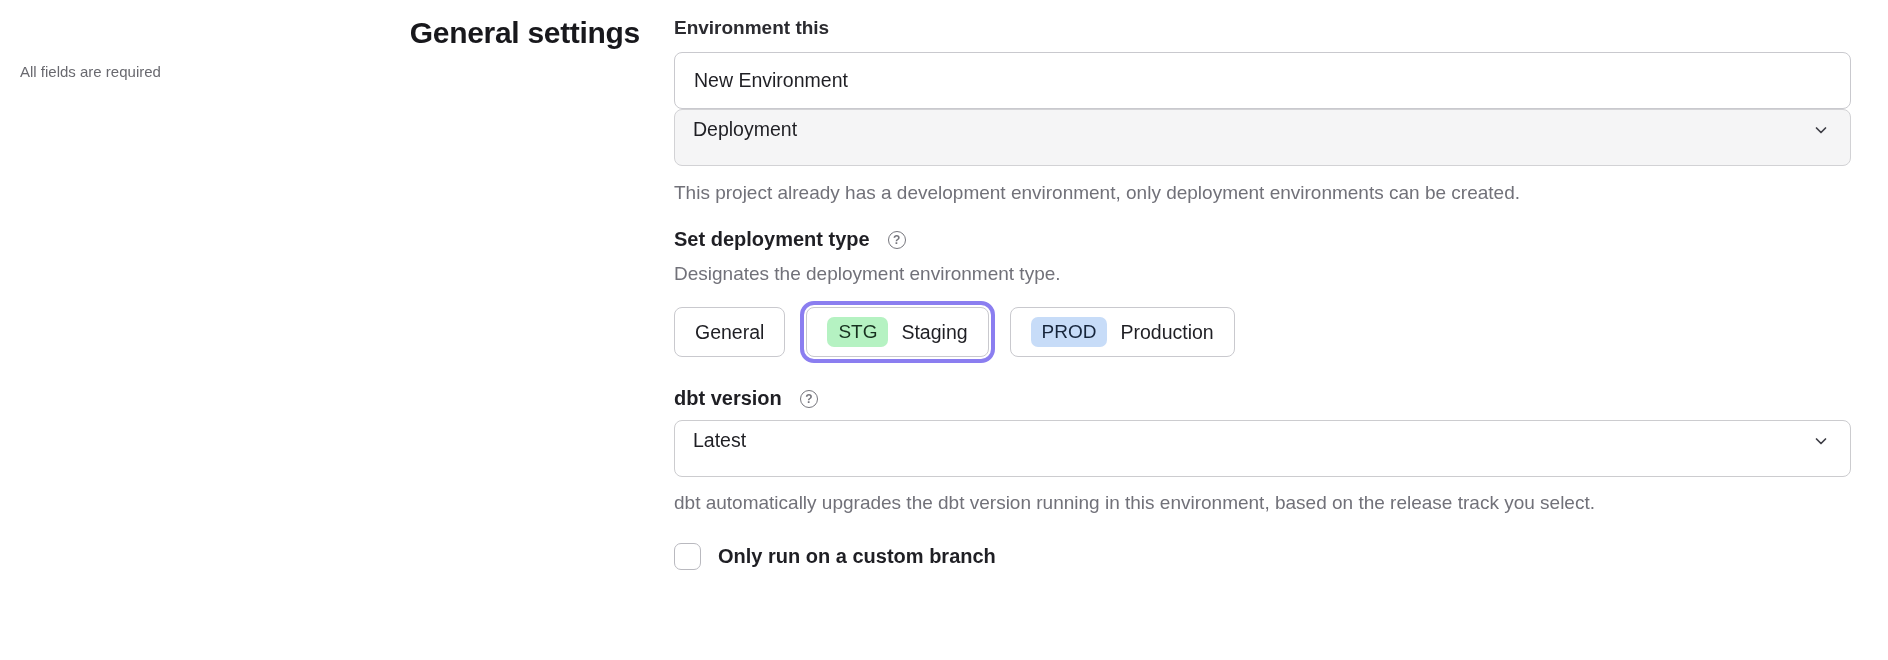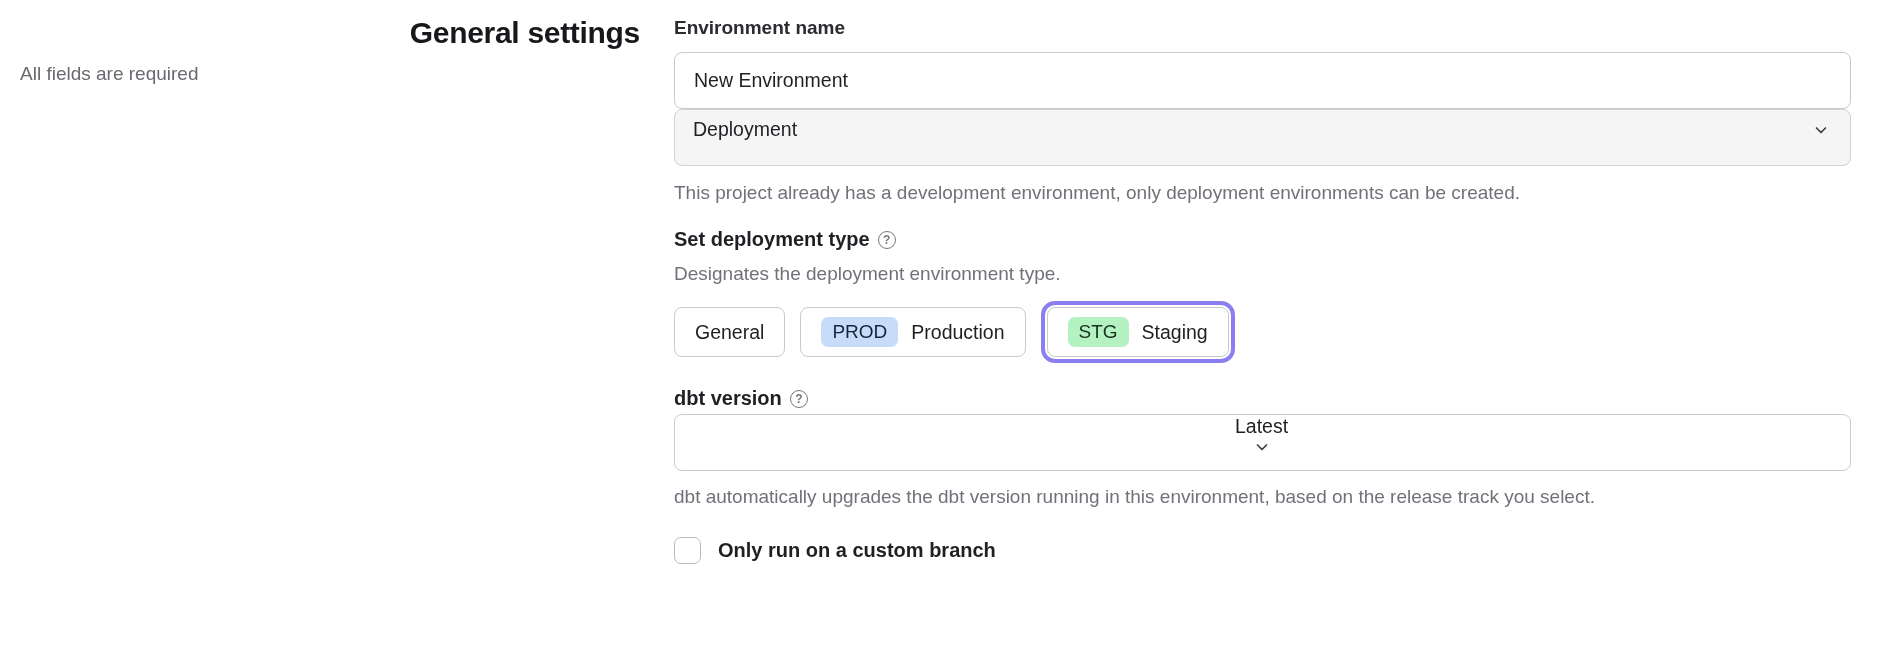--- a/index.html
+++ b/index.html
@@ -11,21 +11,21 @@
     position: relative;
   }
   .page { position: relative; width: 1888px; height: 660px; }
 
   
   .left-col { position: absolute; left: 20px; top: 16px; width: 620px; }
   .page-title {
     font-size: 30px; font-weight: 700; color: #18181c; letter-spacing: -0.3px; text-align: right;
   }
   .page-subtitle {
-    margin-top: 13px; font-size: 19px; font-weight: 400; color: #69696f;
+    margin-top: 13px; font-size: 15px; font-weight: 400; color: #69696f;
   }
 
   
   .form-col { position: absolute; left: 674px; top: 17px; width: 1177px; }
 
   .field-label {
     font-size: 19px; font-weight: 600; color: #2b2b30; margin-bottom: 13px;
   }
   .field-label.disabled { color: #b3b1b3; }
 
@@ -49,21 +49,21 @@
   .select.disabled { background: #f5f5f6; border-color: #d2d2d5; cursor: default; }
   .select-value { font-size: 19.5px; font-weight: 500; color: #1f1f24; }
   .chevron { width: 18px; height: 18px; flex: 0 0 auto; }
 
   .helper-text {
     margin-top: 16px; font-size: 19px; font-weight: 400; color: #717179;
   }
 
   .section-heading {
     margin-top: 24px;
-    display: flex; align-items: center; gap: 8px;
+    display: flex; align-items: center; gap: 18px;
     font-size: 20px; font-weight: 700; color: #1f1f24;
   }
   .help-icon {
     width: 18px; height: 18px; border: 1.5px solid #76767d; border-radius: 50%;
     display: inline-flex; align-items: center; justify-content: center;
     font-size: 12px; font-weight: 600; color: #76767d; line-height: 1;
     flex: 0 0 auto;
   }
   .section-desc {
     margin-top: 12px; font-size: 19px; font-weight: 400; color: #717179;
@@ -83,21 +83,21 @@
     margin: 0 6px;
   }
   .badge {
     display: inline-block; padding: 4px 11px; border-radius: 7px;
     font-size: 19px; font-weight: 500; color: #17301f;
   }
   .badge.stg  { background: #b5f2c2; }
   .badge.prod { background: #c7dcf8; color: #16253b; }
 
   .mt-version { margin-top: 27px; }
-  .mt-select  { margin-top: 4px; flex-direction: column; }
+  .mt-select  { margin-top: 10px; }
 
   .checkbox-row {
     margin-top: 29px; display: flex; align-items: center; gap: 17px;
   }
   .checkbox {
     width: 27px; height: 27px; border: 1.5px solid #b9b9bf; border-radius: 7px;
     background: #ffffff; cursor: pointer; flex: 0 0 auto;
   }
   .checkbox-label { font-size: 20px; font-weight: 600; color: #1f1f24; }
 </style>
@@ -106,48 +106,48 @@
 
 <div class="page">
 
   <div class="left-col">
     <div class="page-title">General settings</div>
     <div class="page-subtitle">All fields are required</div>
   </div>
 
   <div class="form-col">
 
-    <div class="field-label">Environment name</div>
+    <div class="field-label">Environment this</div>
     <input class="text-input" type="text" value="New Environment" style="">
 
     <div class="select disabled">
       <span class="select-value">Deployment</span>
       <svg class="chevron" viewBox="0 0 18 18" fill="none">
         <path d="M4.5 7l4.5 4.5L13.5 7" stroke="#3f3f46" stroke-width="1.7" stroke-linecap="round" stroke-linejoin="round"></path>
       </svg>
     </div>
     <div class="helper-text">This project already has a development environment, only deployment environments can be created.</div>
 
     <div class="section-heading">
       <span>Set deployment type</span>
       <span class="help-icon">?</span>
     </div>
     <div class="section-desc">Designates the deployment environment type.</div>
 
     <div class="btn-row">
       <button class="type-btn">
         <span>General</span>
       </button>
+      <button class="type-btn selected">
+        <span class="badge stg">STG</span>
+        <span>Staging</span>
+      </button>
       <button class="type-btn">
         <span class="badge prod">PROD</span>
         <span>Production</span>
-      </button>
-      <button class="type-btn selected">
-        <span class="badge stg">STG</span>
-        <span>Staging</span>
       </button>
     </div>
 
     <div class="section-heading mt-version">
       <span>dbt version</span>
       <span class="help-icon">?</span>
     </div>
     <div class="select mt-select">
       <span class="select-value">Latest</span>
       <svg class="chevron" viewBox="0 0 18 18" fill="none">

